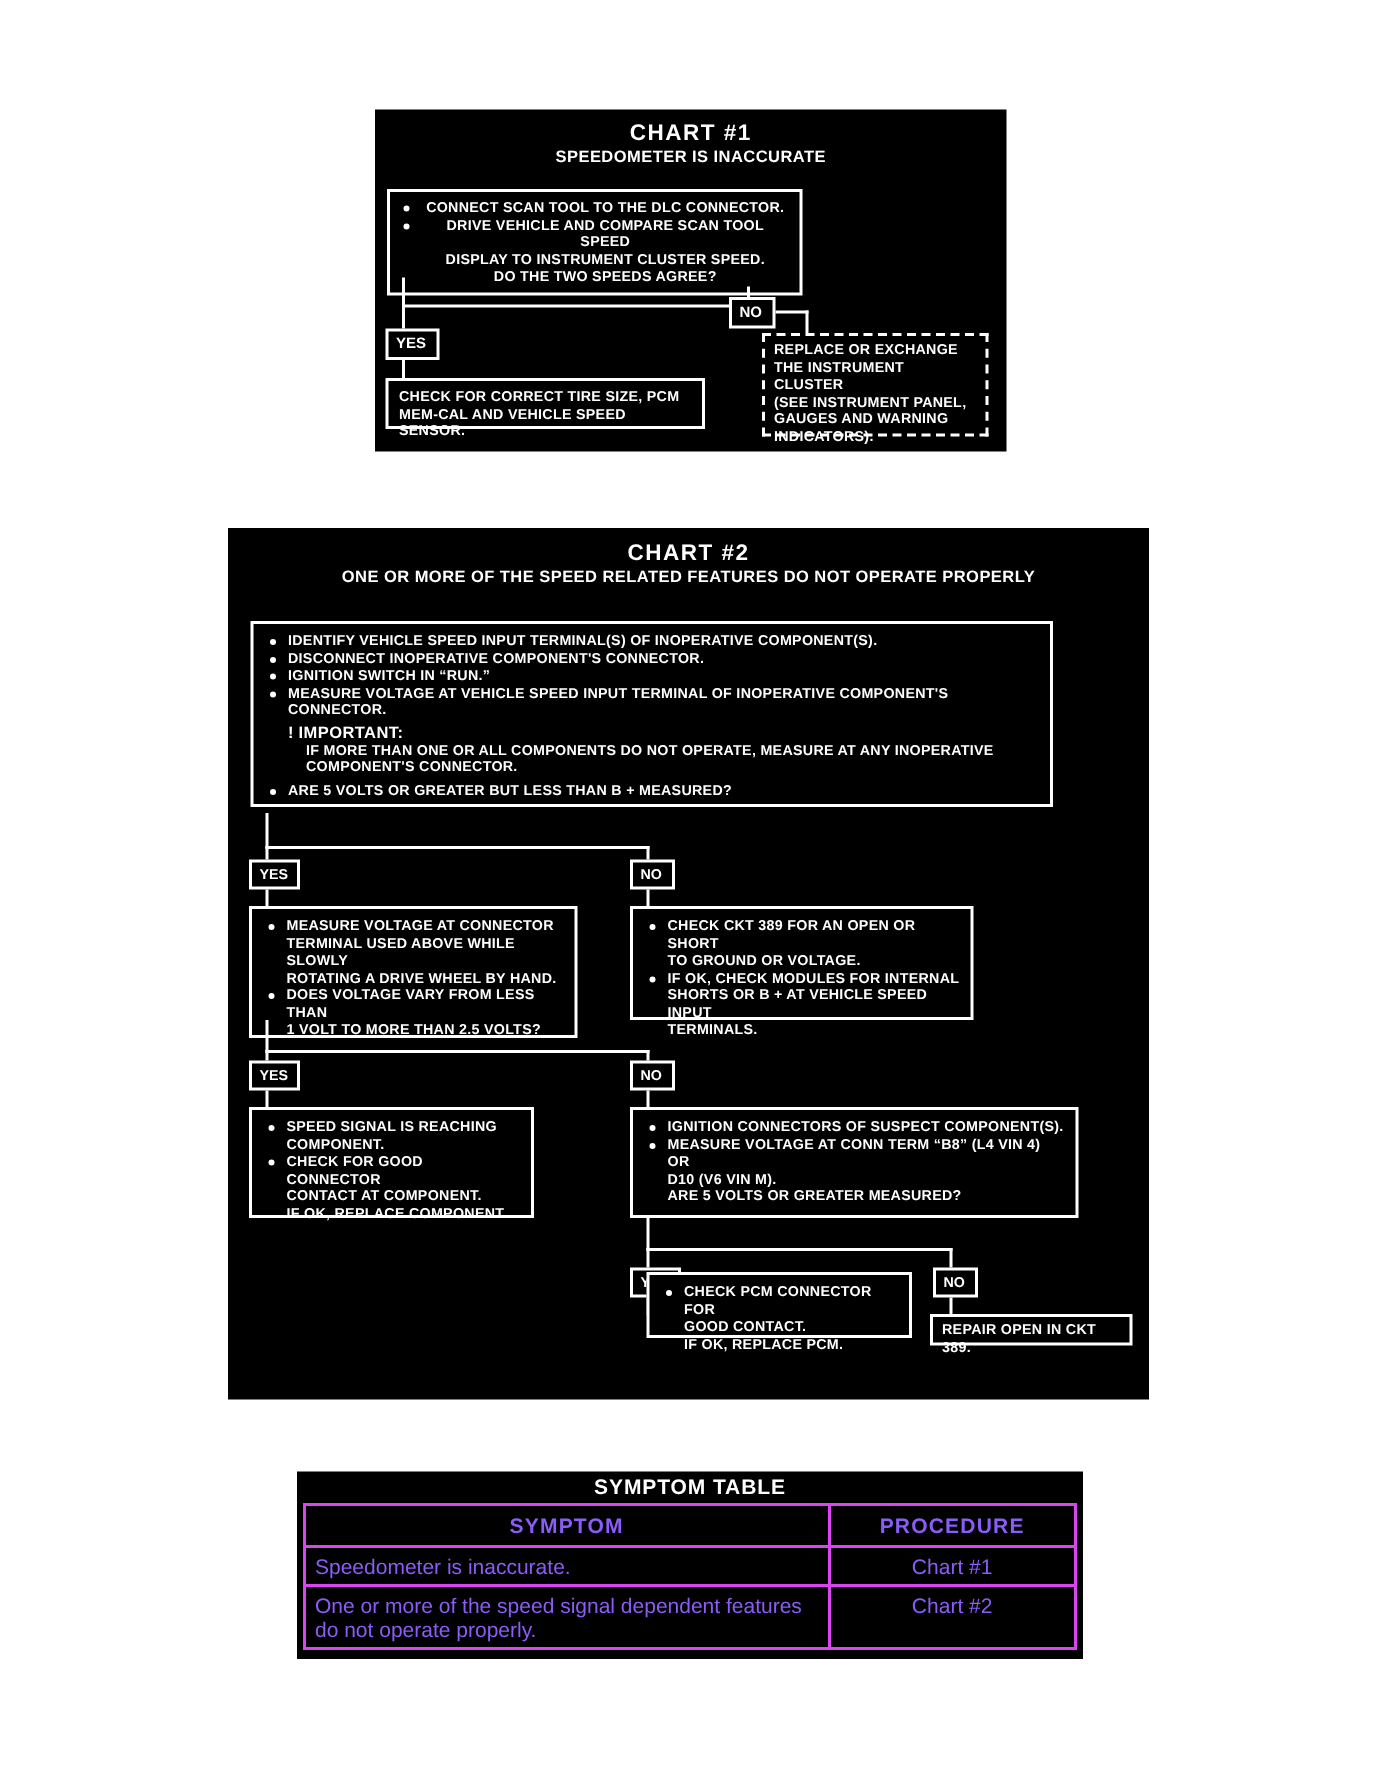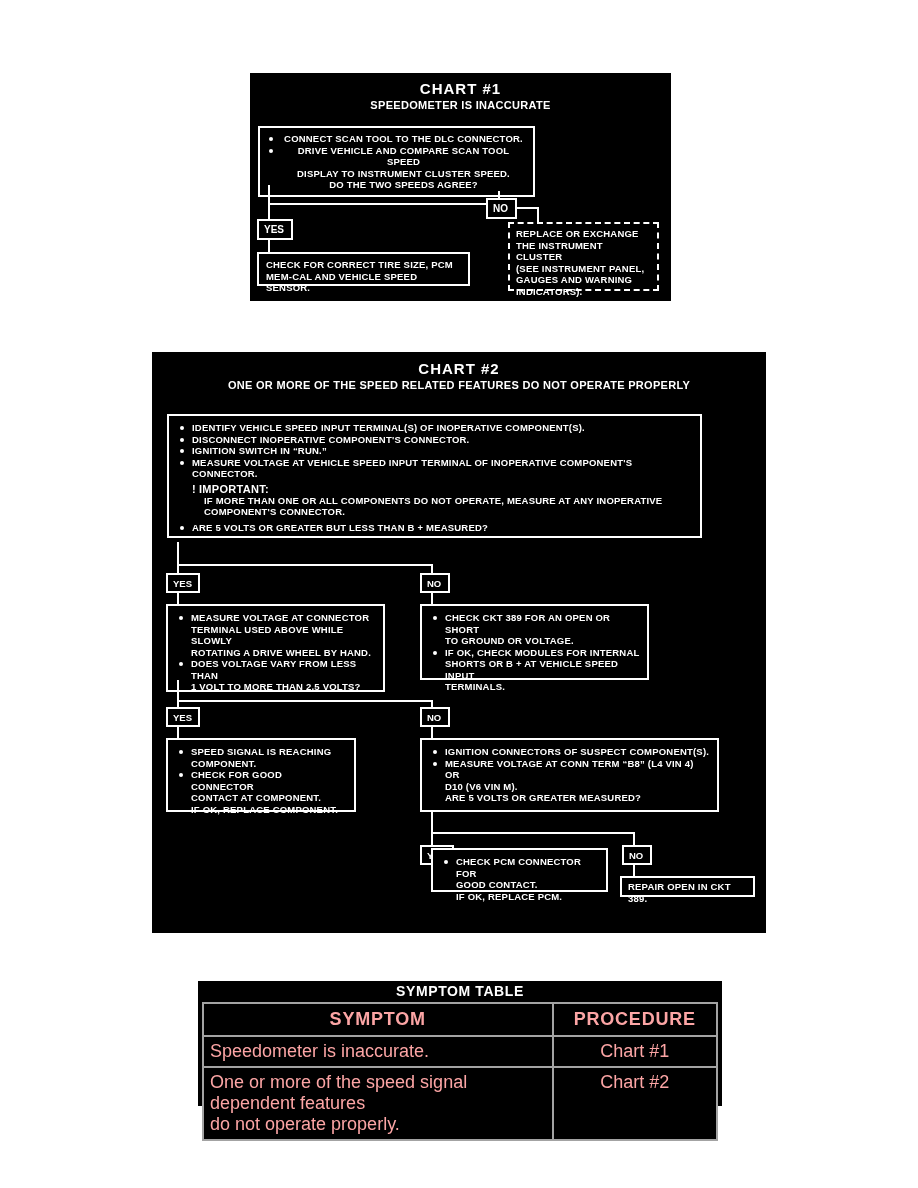--- a/index.html
+++ b/index.html
@@ -142,24 +142,24 @@
     line-height: 20px;
     height: 21px;
   }
   #symptom-table table {
     border-collapse: collapse;
     width: calc(100% - 8px);
     margin: 0 4px 4px 4px;
     table-layout: fixed;
   }
   #symptom-table th, #symptom-table td {
-    border: 2px solid #a3a3a3;
-    color: #fca5a5;
-    background: #000000;
-    font-size: 18px;
+    border: 2px solid #d946ef;
+    color: #8b5cf6;
+    background: #000000;
+    font-size: 14px;
     padding: 4px 6px;
     vertical-align: top;
   }
   #symptom-table th {
     text-align: center;
     font-weight: bold;
     letter-spacing: 0.8px;
     padding: 5px 6px;
   }
   #symptom-table td.sym { text-align: left; font-weight: normal; }

